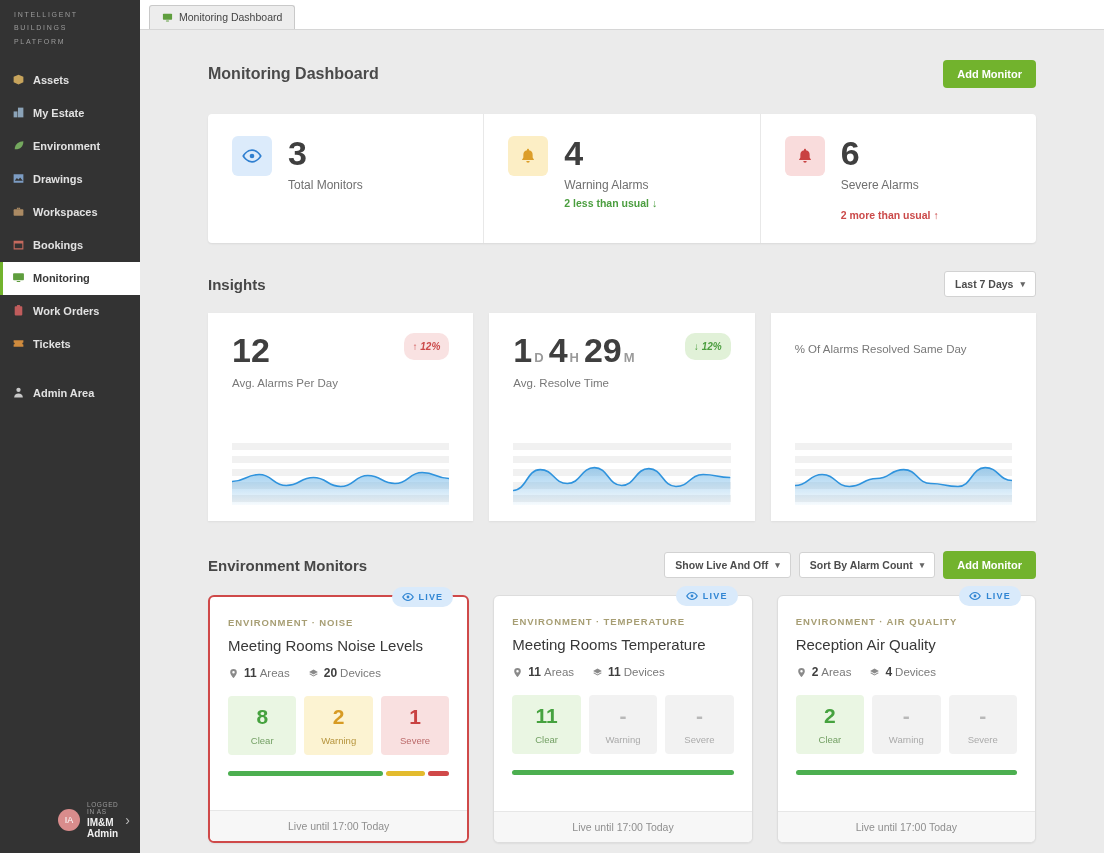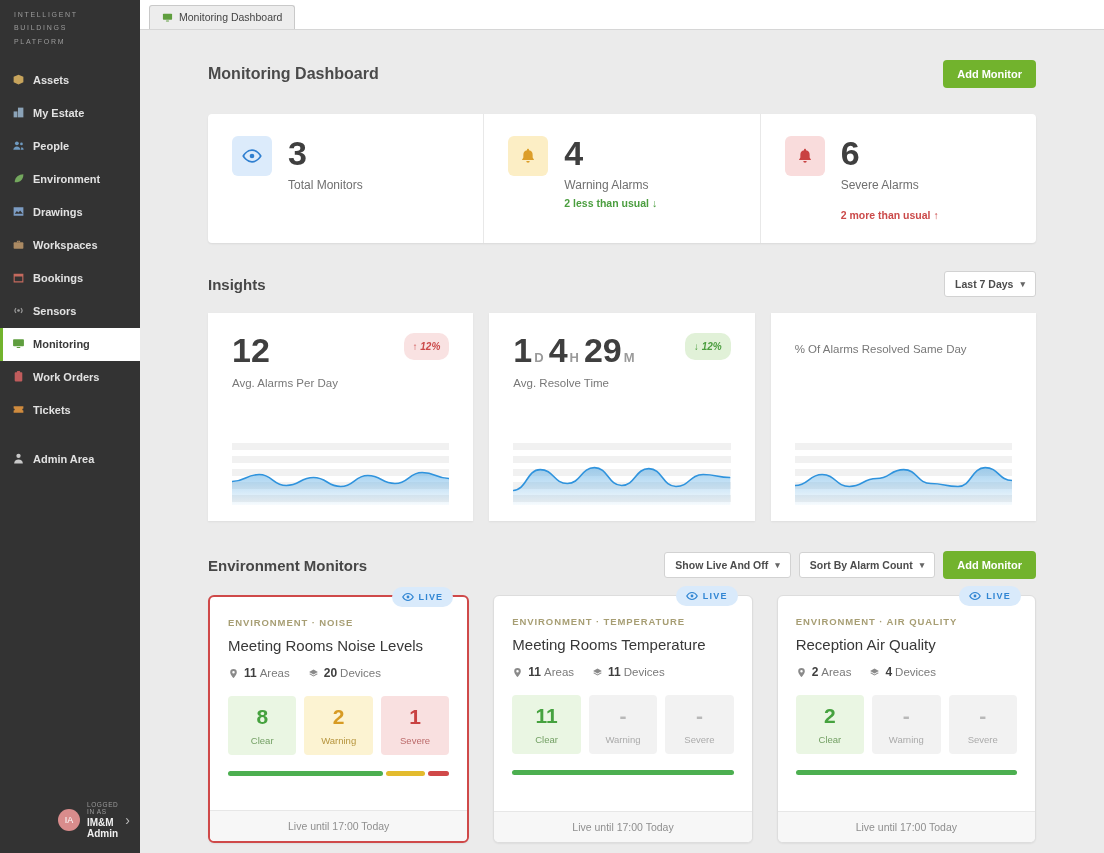--- a/index.html
+++ b/index.html
@@ -145,31 +145,20 @@
       <div class="nav-item">
         <span class="c-estate">
           <svg viewBox="0 0 24 24" fill="currentColor">
               <rect x="3" y="10" width="7" height="11"></rect>
               <rect x="11" y="3" width="10" height="18"></rect>
             </svg>
         </span>
         <span>My Estate</span>
       </div>
       <div class="nav-item">
-        <span class="c-people">
-          <svg viewBox="0 0 24 24" fill="currentColor">
-              <circle cx="9" cy="8" r="3.5"></circle>
-              <path d="M2.5 20c0-3.6 3-6 6.5-6s6.5 2.4 6.5 6H2.5z"></path>
-              <circle cx="17.5" cy="9" r="2.5"></circle>
-              <path d="M16.5 20h5c0-2.8-1.8-4.8-4.3-4.8"></path>
-            </svg>
-        </span>
-        <span>People</span>
-      </div>
-      <div class="nav-item">
         <span class="c-env">
           <svg viewBox="0 0 24 24" fill="currentColor">
               <path d="M5 19C5 9 13 4 21 4c0 10-6 15-14 15H5z"></path>
             </svg>
         </span>
         <span>Environment</span>
       </div>
       <div class="nav-item">
         <span class="c-draw">
           <svg viewBox="0 0 24 24" fill="currentColor">
@@ -187,29 +176,20 @@
         </span>
         <span>Workspaces</span>
       </div>
       <div class="nav-item">
         <span class="c-book">
           <svg viewBox="0 0 24 24" fill="currentColor">
               <path d="M3 5h18v16H3V5zm2 5v9h14v-9H5z" fill-rule="evenodd"></path>
             </svg>
         </span>
         <span>Bookings</span>
-      </div>
-      <div class="nav-item">
-        <span class="c-sens">
-          <svg viewBox="0 0 24 24" fill="none" stroke="currentColor" stroke-width="2">
-              <circle cx="12" cy="12" r="2.5" fill="currentColor" stroke="none"></circle>
-              <path d="M7.5 16.5a6.5 6.5 0 0 1 0-9M16.5 7.5a6.5 6.5 0 0 1 0 9"></path>
-            </svg>
-        </span>
-        <span>Sensors</span>
       </div>
       <div class="nav-item active">
         <span class="c-mon">
           <svg viewBox="0 0 24 24" fill="currentColor">
               <rect x="2" y="4" width="20" height="13" rx="1.5"></rect>
               <rect x="8.5" y="18.5" width="7" height="2" rx="1"></rect>
             </svg>
         </span>
         <span>Monitoring</span>
       </div>

